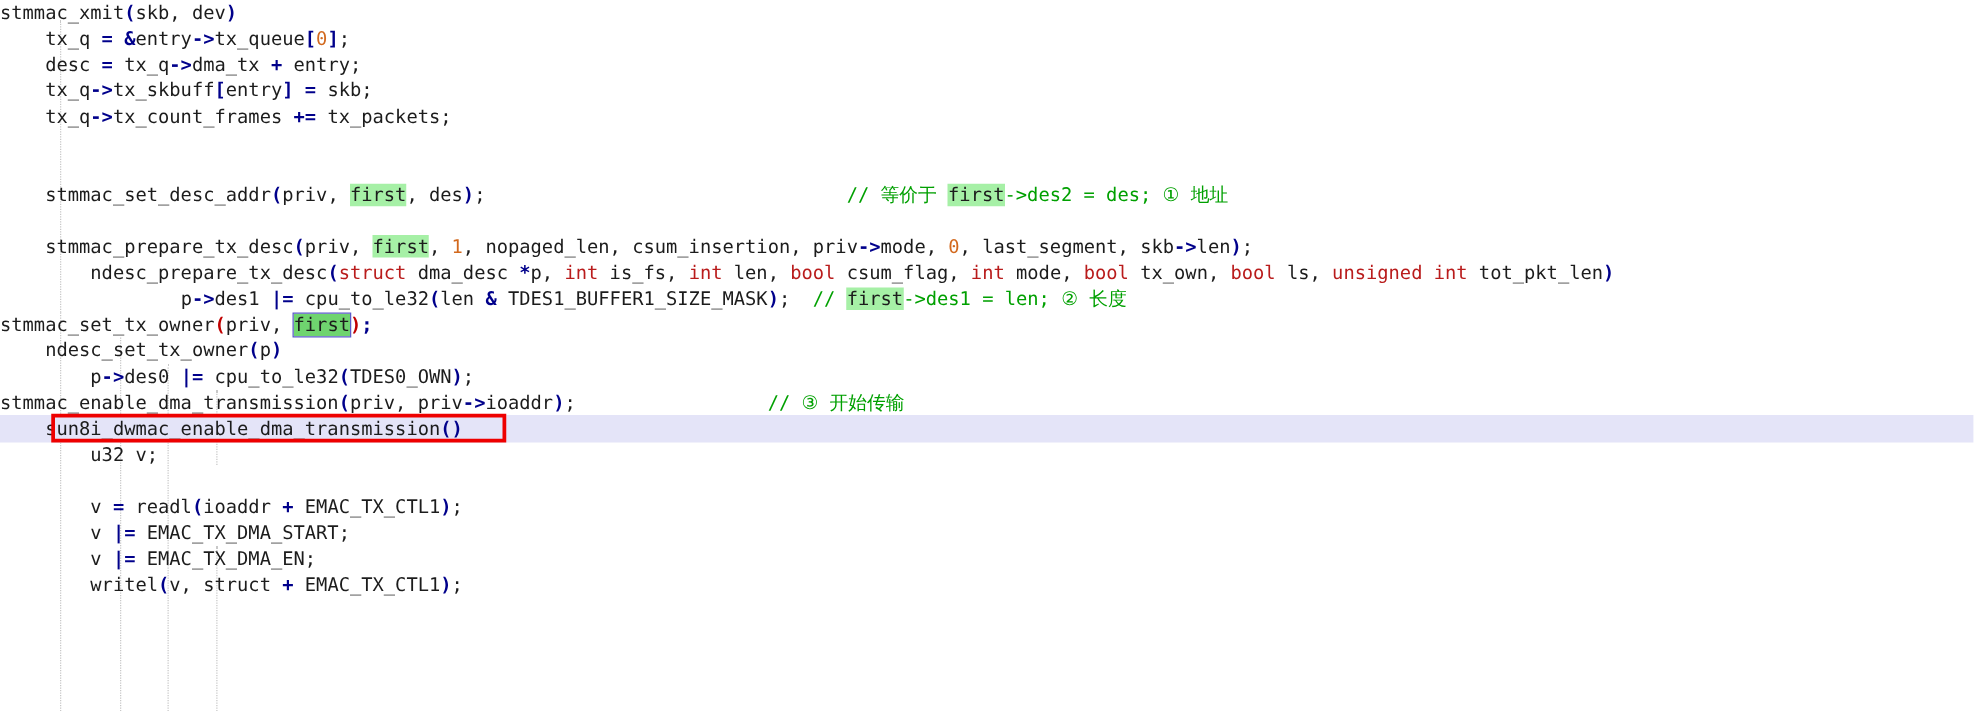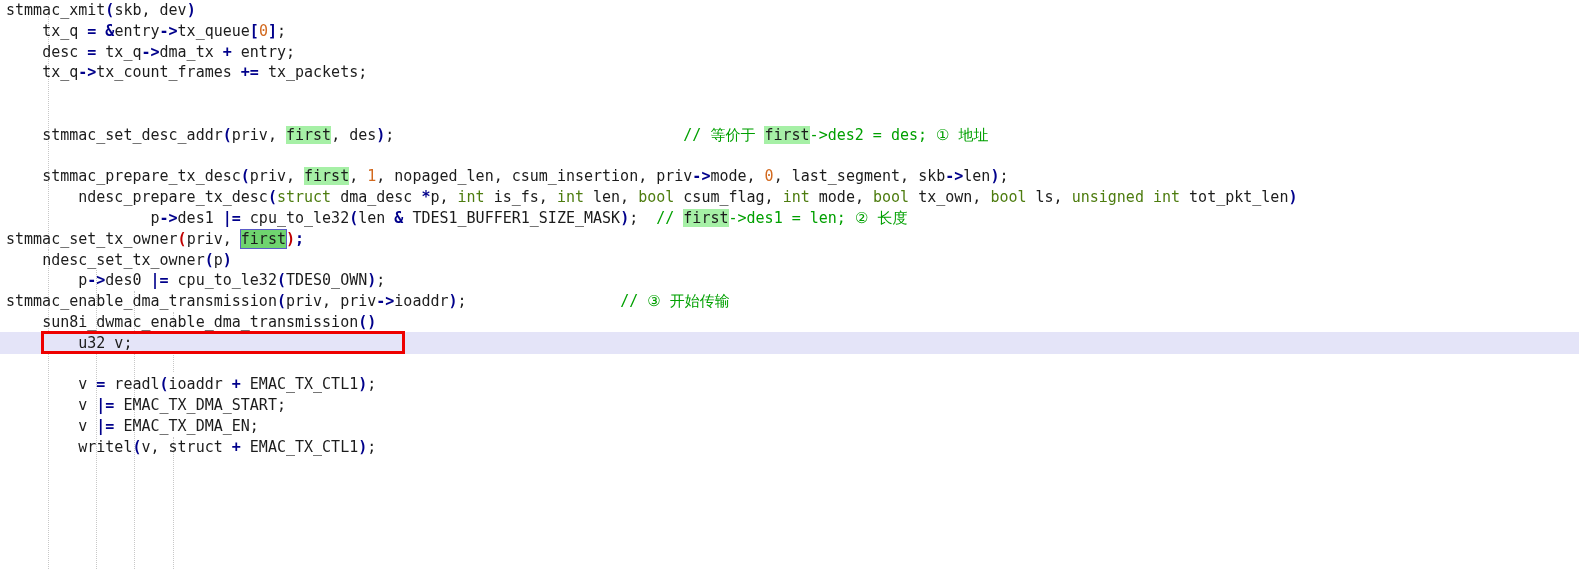--- a/index.html
+++ b/index.html
@@ -32,29 +32,29 @@
     left: 0;
     top: 0;
     width: 1579px;
     z-index: 3;
     padding: 0;
   }
   .ln {
     position: relative;
     height: 20.8px;
     white-space: pre;
-    padding-left: 6px;
+    padding-left: 0;
     box-sizing: border-box;
     z-index: 3;
   }
   
   .id    { color: #1c1c1c; }
   .op    { color: #00008b; font-weight: bold; }
   .punct { color: #00008b; font-weight: bold; }
-  .kw    { color: #4d7c0f; }
+  .kw    { color: #b91c1c; }
   .num   { color: #d2691e; }
   .cmt   { color: #00a000; }
   .hl {
     background: #a6f0a6;
     color: #1c1c1c;
   }
   
   .sel-row {
     position: absolute;
     left: 0;
@@ -101,20 +101,21 @@
   <div class="code">
 
     <div class="ln"><span class="id">stmmac_xmit</span><span class="punct">(</span><span class="id">skb, dev</span><span class="punct">)</span></div>
 
     <div class="ln">    <span class="id">tx_q </span><span class="op">=</span><span class="id"> </span><span class="op">&amp;</span><span class="id">entry</span><span class="op">-&gt;</span><span class="id">tx_queue</span><span class="punct">[</span><span class="num">0</span><span class="punct">]</span><span class="id">;</span></div>
 
 
     <div class="ln">    <span class="id">desc </span><span class="op">=</span><span class="id"> tx_q</span><span class="op">-&gt;</span><span class="id">dma_tx </span><span class="op">+</span><span class="id"> entry;</span></div>
 
 
+    <div class="ln">    <span class="id">tx_q</span><span class="op">-&gt;</span><span class="id">tx_skbuff</span><span class="punct">[</span><span class="id">entry</span><span class="punct">]</span><span class="id"> </span><span class="op">=</span><span class="id"> skb;</span></div>
 
     <div class="ln">    <span class="id">tx_q</span><span class="op">-&gt;</span><span class="id">tx_count_frames </span><span class="op">+=</span><span class="id"> tx_packets;</span></div>
 
     <div class="ln"> </div>
 
 
     <div class="ln"> </div>
 
     <div class="ln">    <span class="id">stmmac_set_desc_addr</span><span class="punct">(</span><span class="id">priv, </span><span class="hl">first</span><span class="id">, des</span><span class="punct">)</span><span class="id">;</span><span>                                </span><span class="cmt">// 等价于 </span><span class="hl">first</span><span class="cmt">-&gt;des2 = des; ① 地址</span></div>
 

